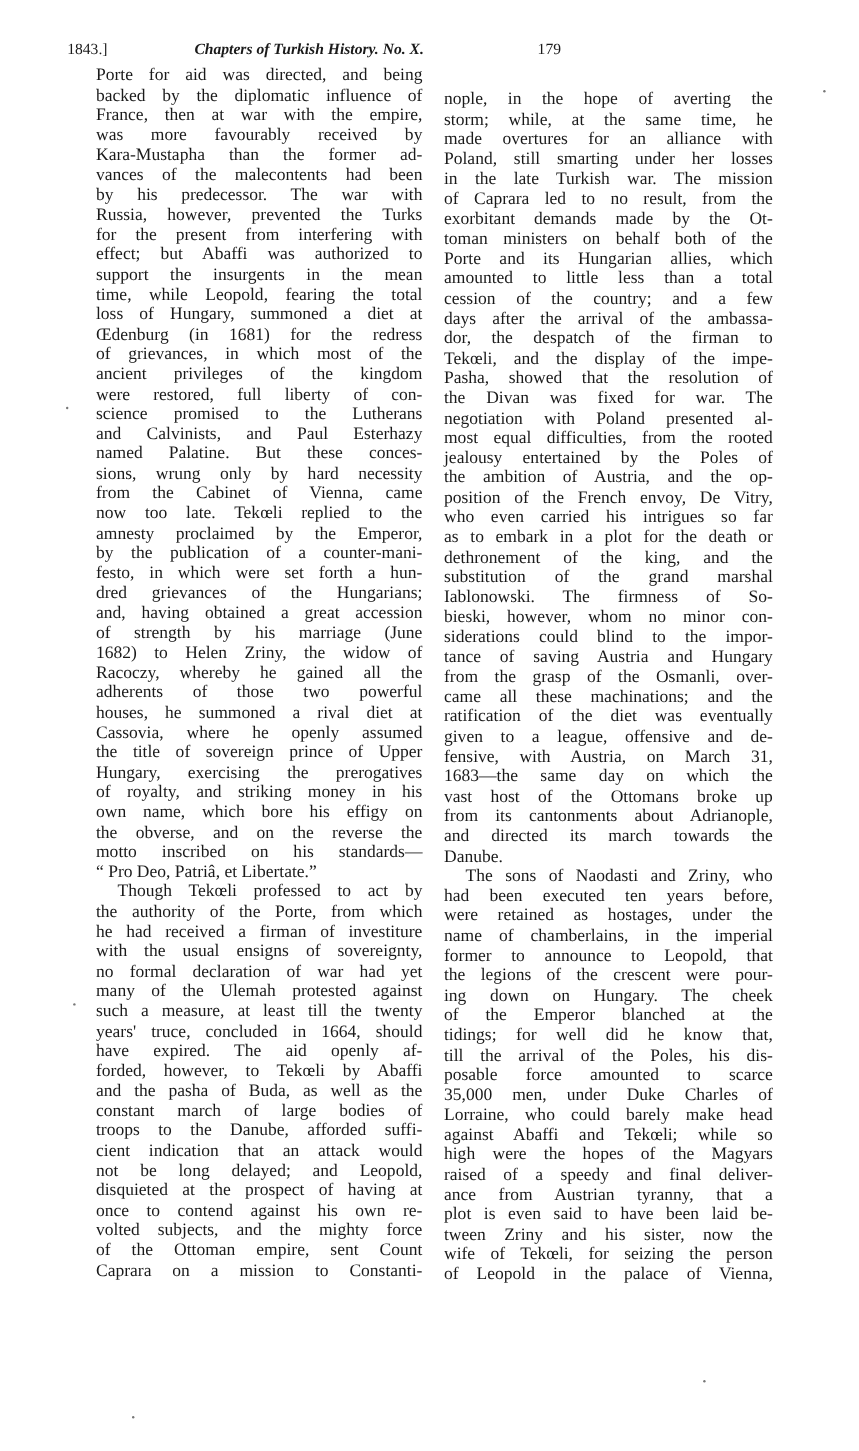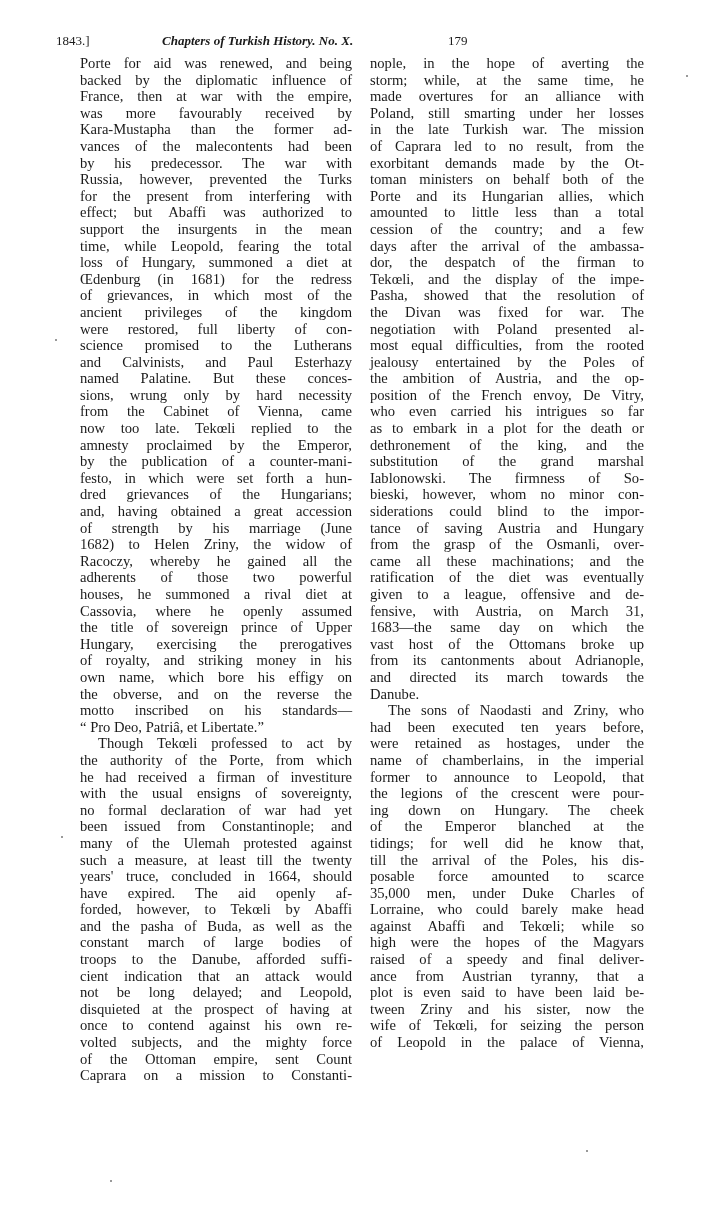--- a/index.html
+++ b/index.html
@@ -49,20 +49,21 @@
     font-size: 14.6px;
     line-height: 16.6px;
   }
   .col-left {
     left: 80px;
     width: 272px;
   }
   .col-right {
     left: 370px;
     width: 274px;
+    margin-top: 20px;
   }
   .line {
     display: block;
     white-space: nowrap;
     text-align: justify;
     text-align-last: justify;
     height: 16.6px;
     overflow: visible;
   }
   .line.last {
@@ -82,21 +83,21 @@
 </head>
 <body>
 
 <div class="running-head">
   <span class="rh-year">1843.]</span>
   <span class="rh-title">Chapters of Turkish History.  No. X.</span>
   <span class="rh-page">179</span>
 </div>
 
 <div class="column col-left" id="col-left">
-    <span class="line">Porte for aid was renewed, and being</span>
+    <span class="line">Porte for aid was directed, and being</span>
     <span class="line">backed by the diplomatic influence of</span>
     <span class="line">France, then at war with the empire,</span>
     <span class="line">was more favourably received by</span>
     <span class="line">Kara-Mustapha than the former ad-</span>
     <span class="line">vances of the malecontents had been</span>
     <span class="line">by his predecessor. The war with</span>
     <span class="line">Russia, however, prevented the Turks</span>
     <span class="line">for the present from interfering with</span>
     <span class="line">effect; but Abaffi was authorized to</span>
     <span class="line">support the insurgents in the mean</span>
@@ -128,21 +129,20 @@
     <span class="line">of royalty, and striking money in his</span>
     <span class="line">own name, which bore his effigy on</span>
     <span class="line">the obverse, and on the reverse the</span>
     <span class="line">motto inscribed on his standards—</span>
     <span class="line last">“ Pro Deo, Patriâ, et Libertate.”</span>
     <span class="line indent">Though Tekœli professed to act by</span>
     <span class="line">the authority of the Porte, from which</span>
     <span class="line">he had received a firman of investiture</span>
     <span class="line">with the usual ensigns of sovereignty,</span>
     <span class="line">no formal declaration of war had yet</span>
-    <span class="line">been issued from Constantinople; and</span>
     <span class="line">many of the Ulemah protested against</span>
     <span class="line">such a measure, at least till the twenty</span>
     <span class="line">years' truce, concluded in 1664, should</span>
     <span class="line">have expired. The aid openly af-</span>
     <span class="line">forded, however, to Tekœli by Abaffi</span>
     <span class="line">and the pasha of Buda, as well as the</span>
     <span class="line">constant march of large bodies of</span>
     <span class="line">troops to the Danube, afforded suffi-</span>
     <span class="line">cient indication that an attack would</span>
     <span class="line">not be long delayed; and Leopold,</span>

